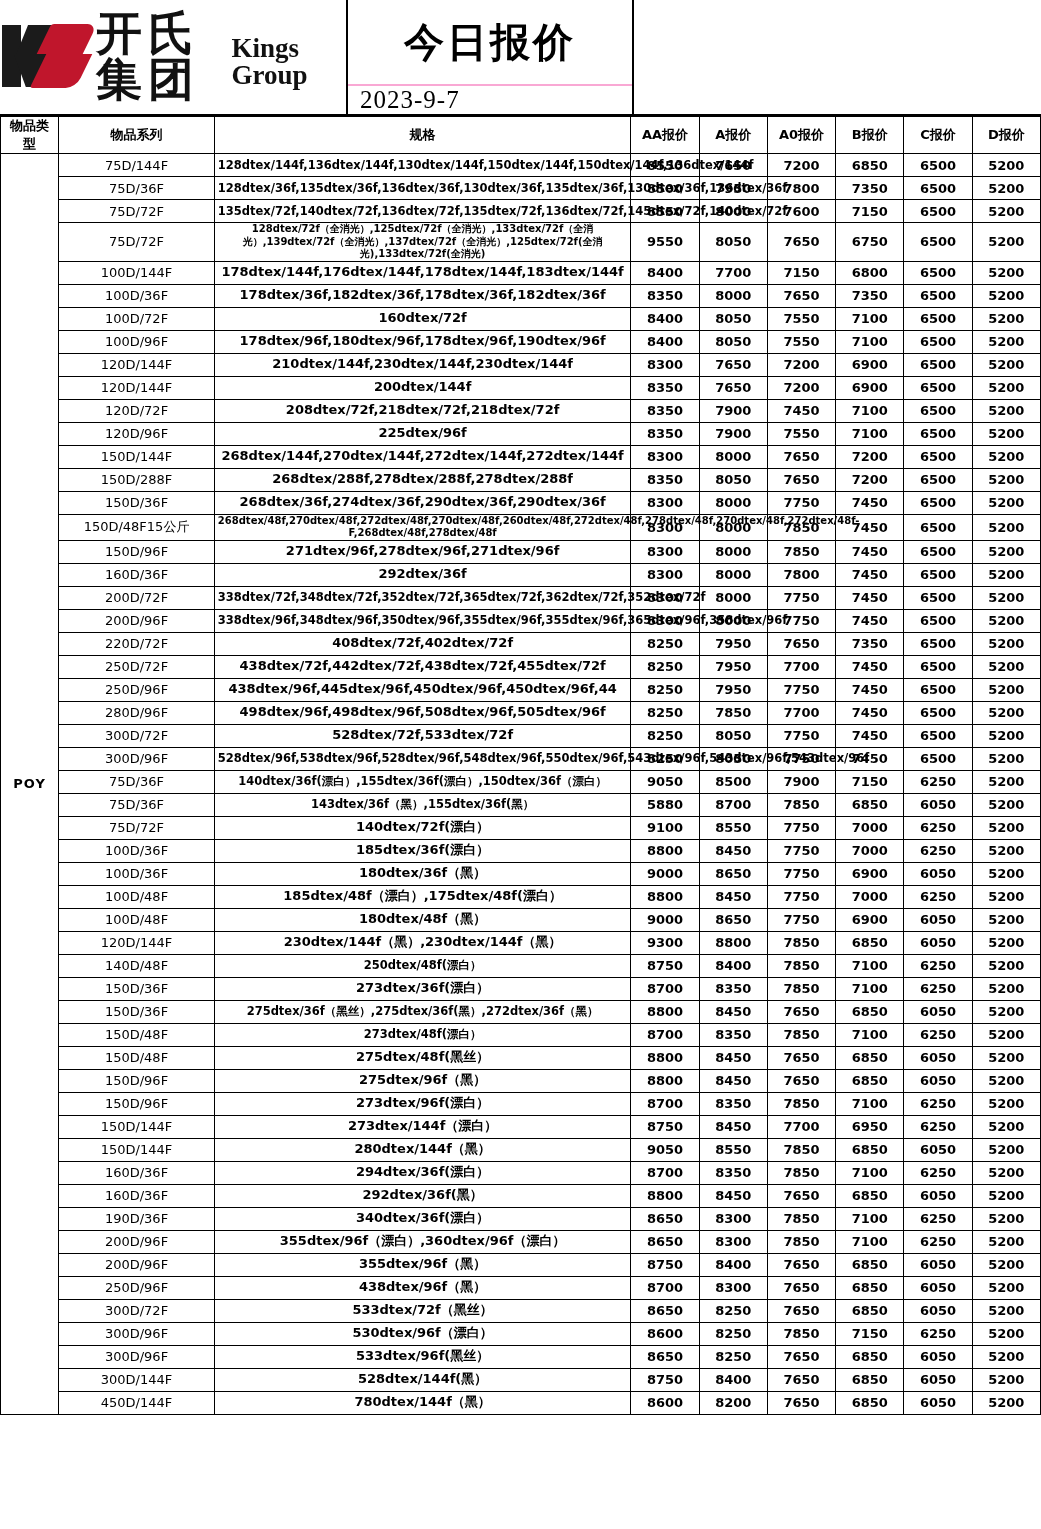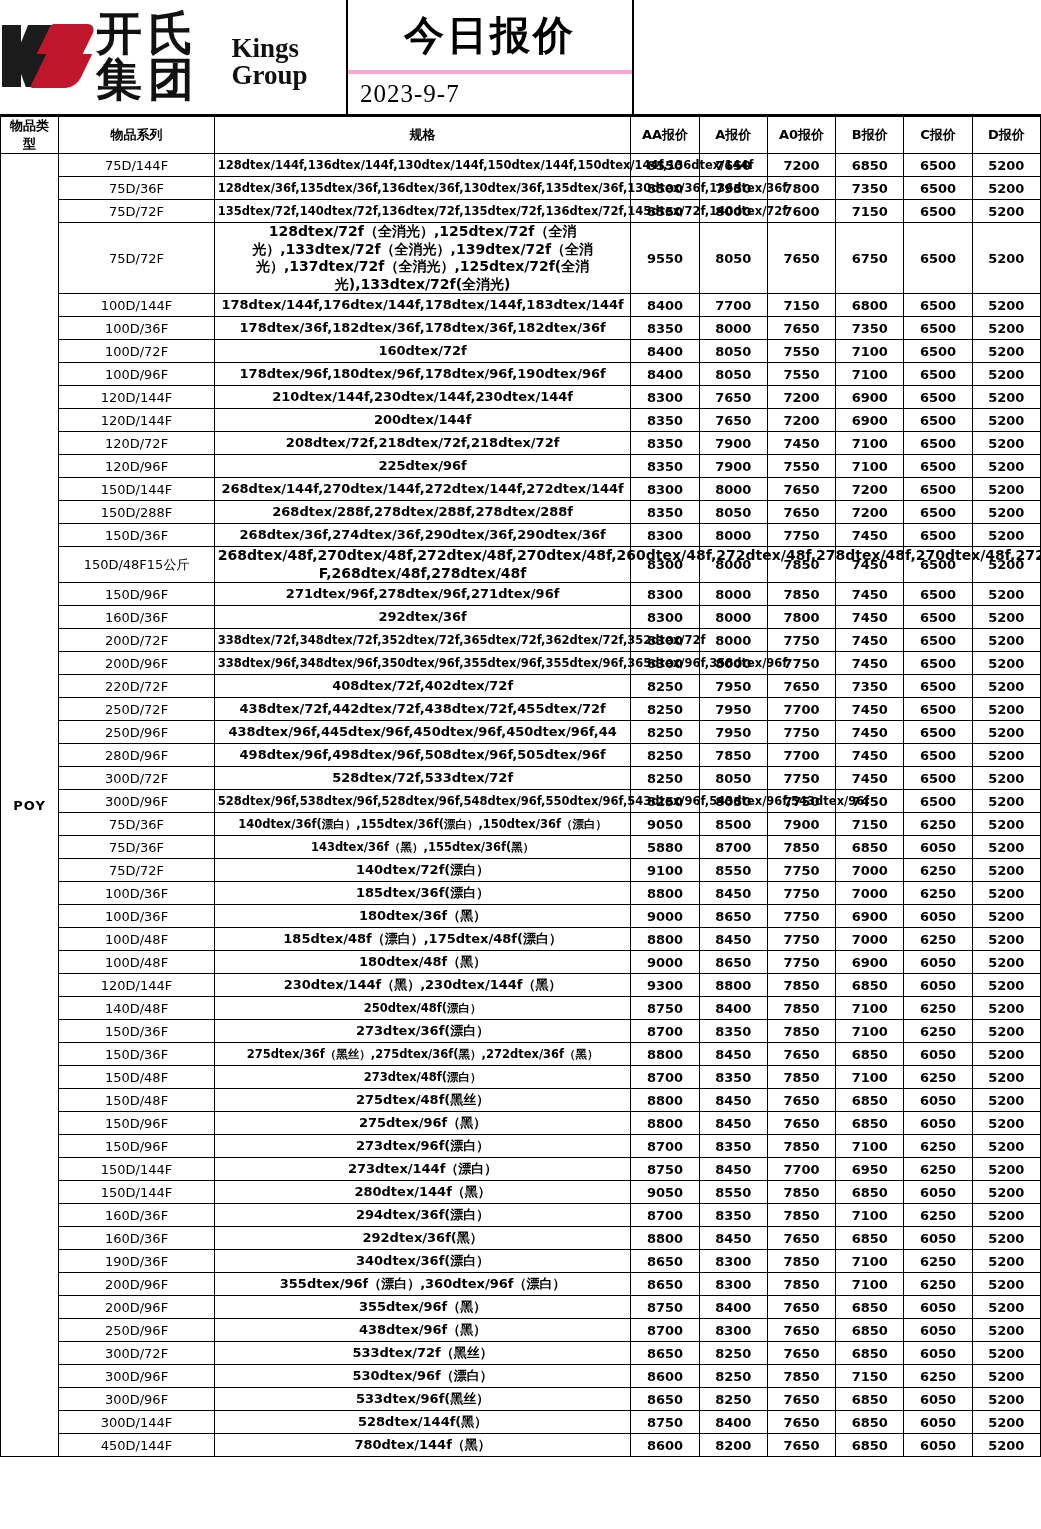--- a/index.html
+++ b/index.html
@@ -116,28 +116,28 @@
     box-sizing: border-box;
     border-right: 2px solid #000;
     display: flex;
     flex-direction: column;
   }
   .title-main {
     flex: 1;
     display: flex;
     align-items: center;
     justify-content: center;
-    border-bottom: 4px solid #f9a8d4;
+    border-bottom: 2px solid #f9a8d4;
     font-family: "DejaVu Sans", sans-serif;
     font-weight: bold;
     font-size: 40px;
     letter-spacing: 3px;
   }
   .title-date {
-    height: 40px;
+    height: 28px;
     display: flex;
     align-items: center;
     padding-left: 12px;
     font-family: "Liberation Serif", serif;
     font-size: 25px;
     letter-spacing: 1px;
     border-radius: 8px;
   }
   .header-blank {
     flex: 1;
@@ -182,21 +182,21 @@
     font-weight: bold;
     font-size: 14.5px;
     line-height: 1.15;
     padding: 2px 4px;
   }
   td.spec.small {
     font-size: 11.5px;
     line-height: 1.22;
   }
   td.spec.xsmall {
-    font-size: 14px;
+    font-size: 10px;
     line-height: 1.25;
   }
   td.price {
     font-weight: bold;
     font-size: 15px;
   }
   tr.row { height: 23px; }
 </style>
 </head>
 <body>

